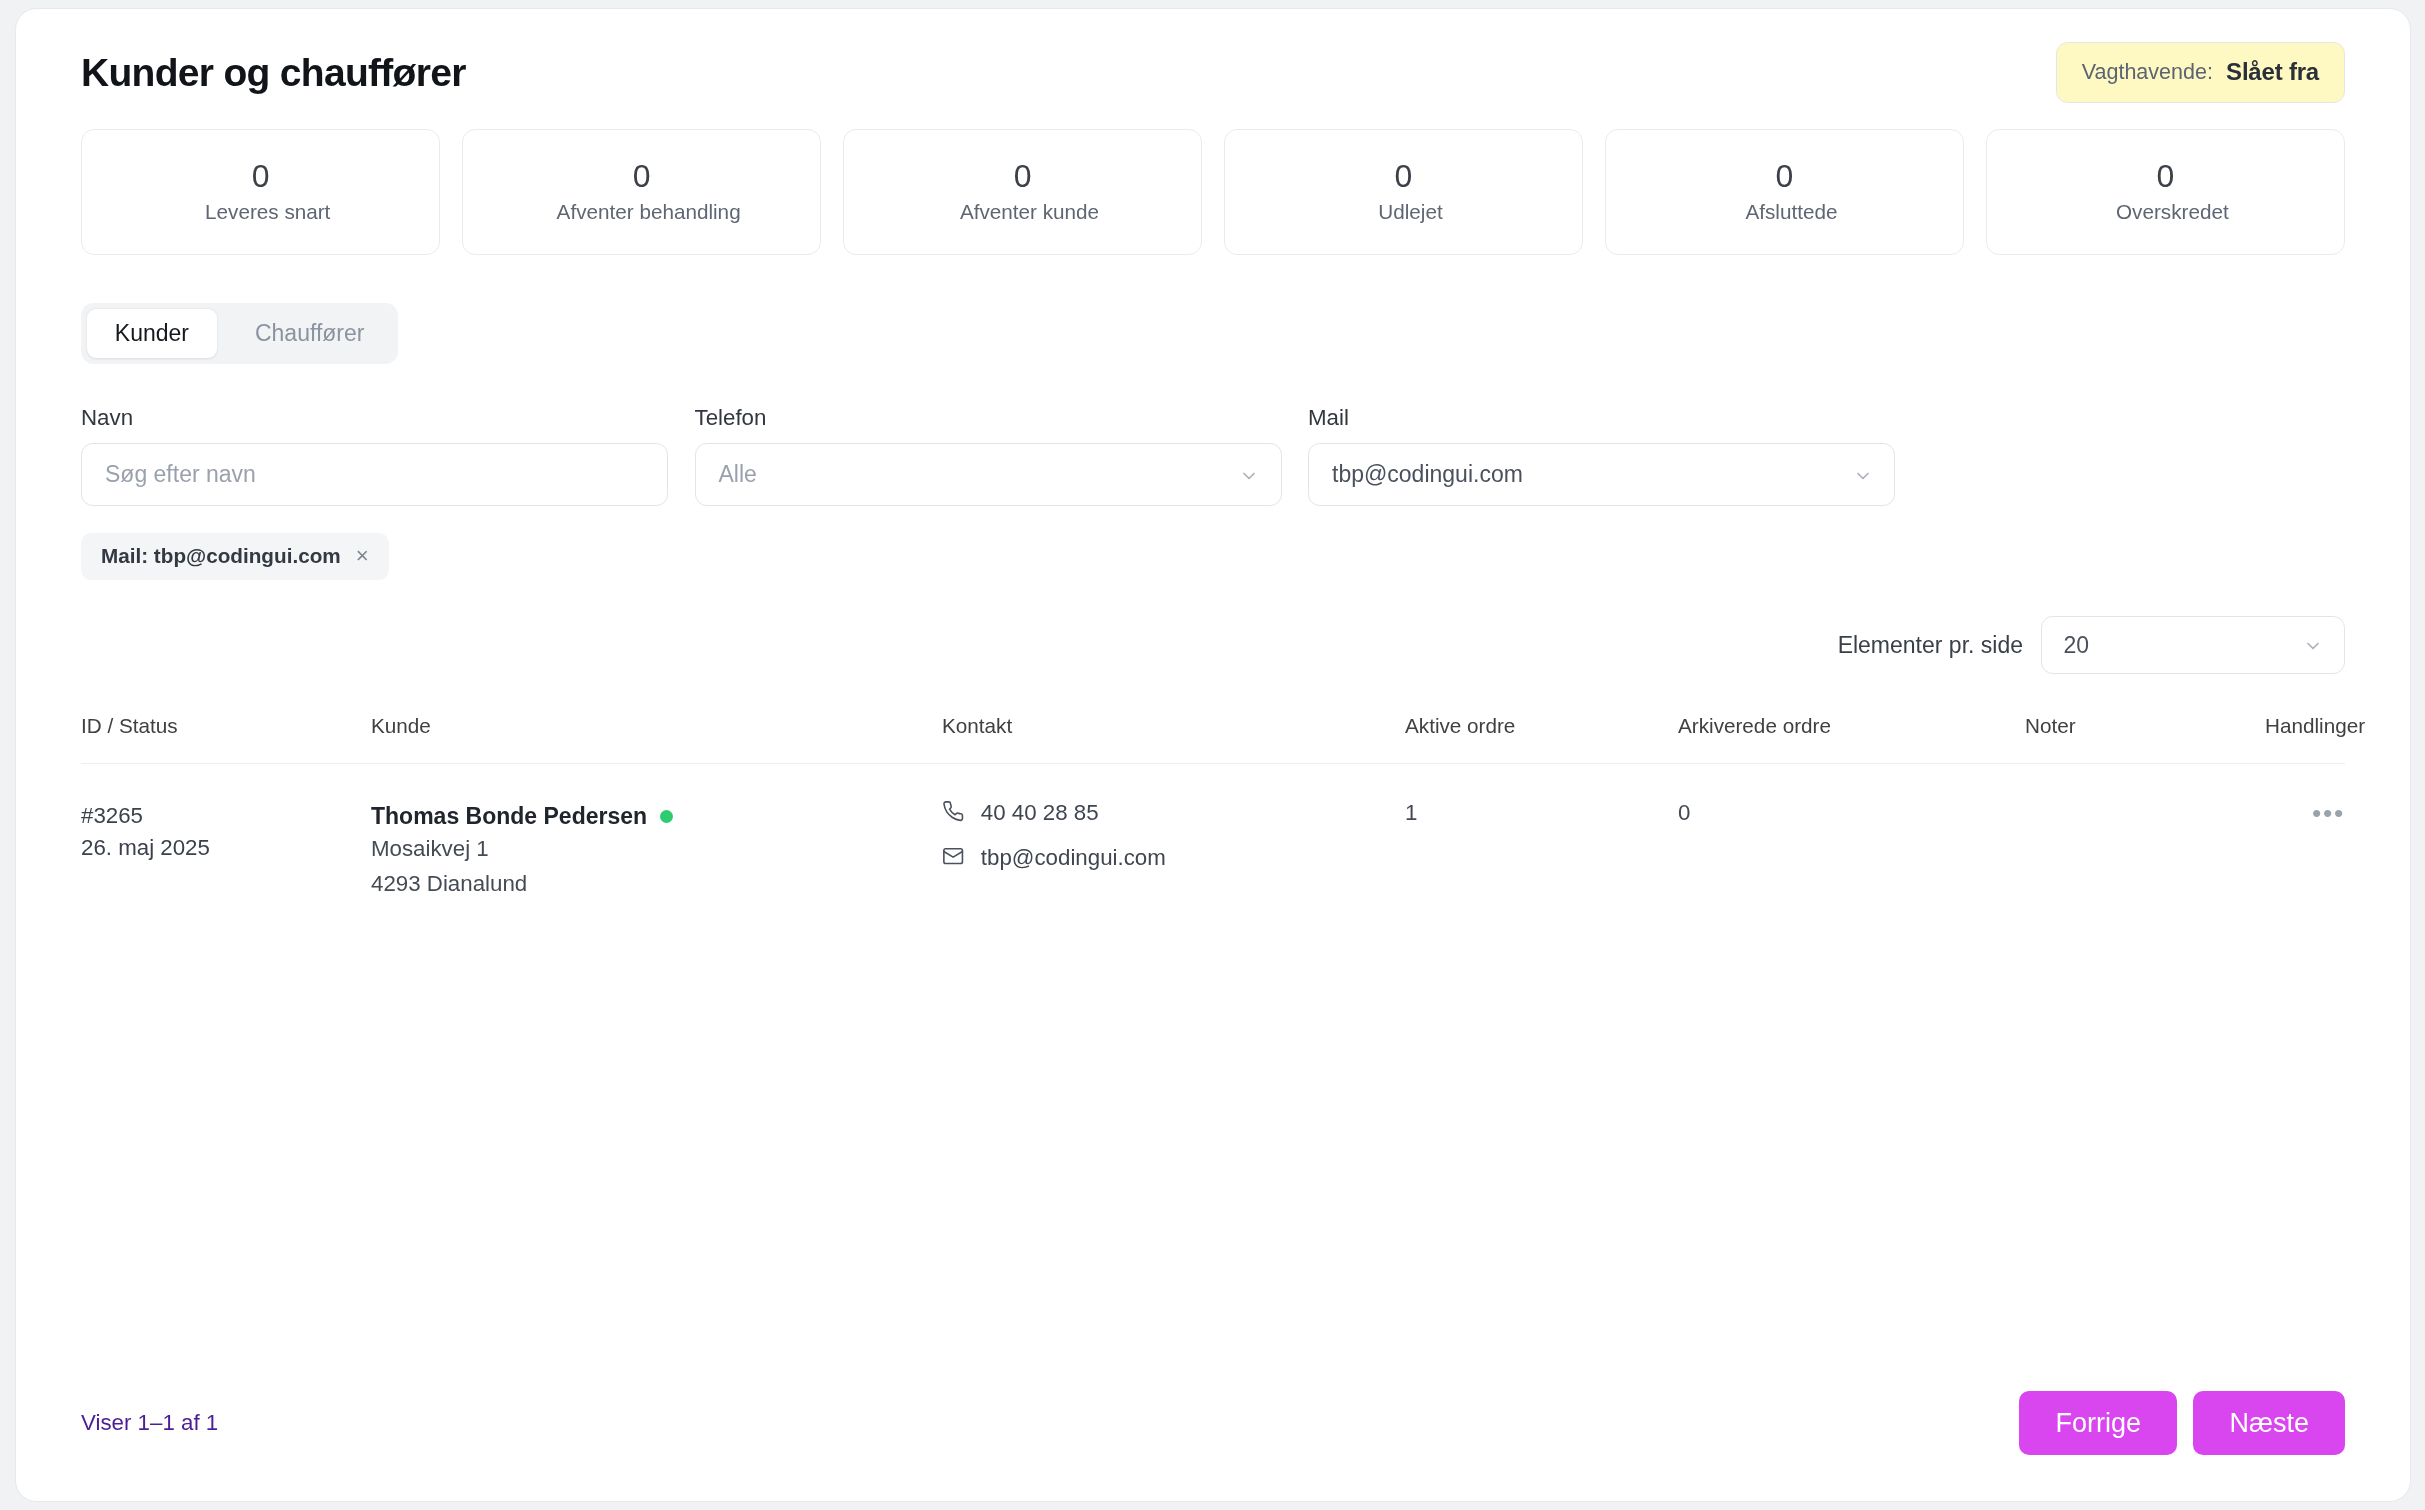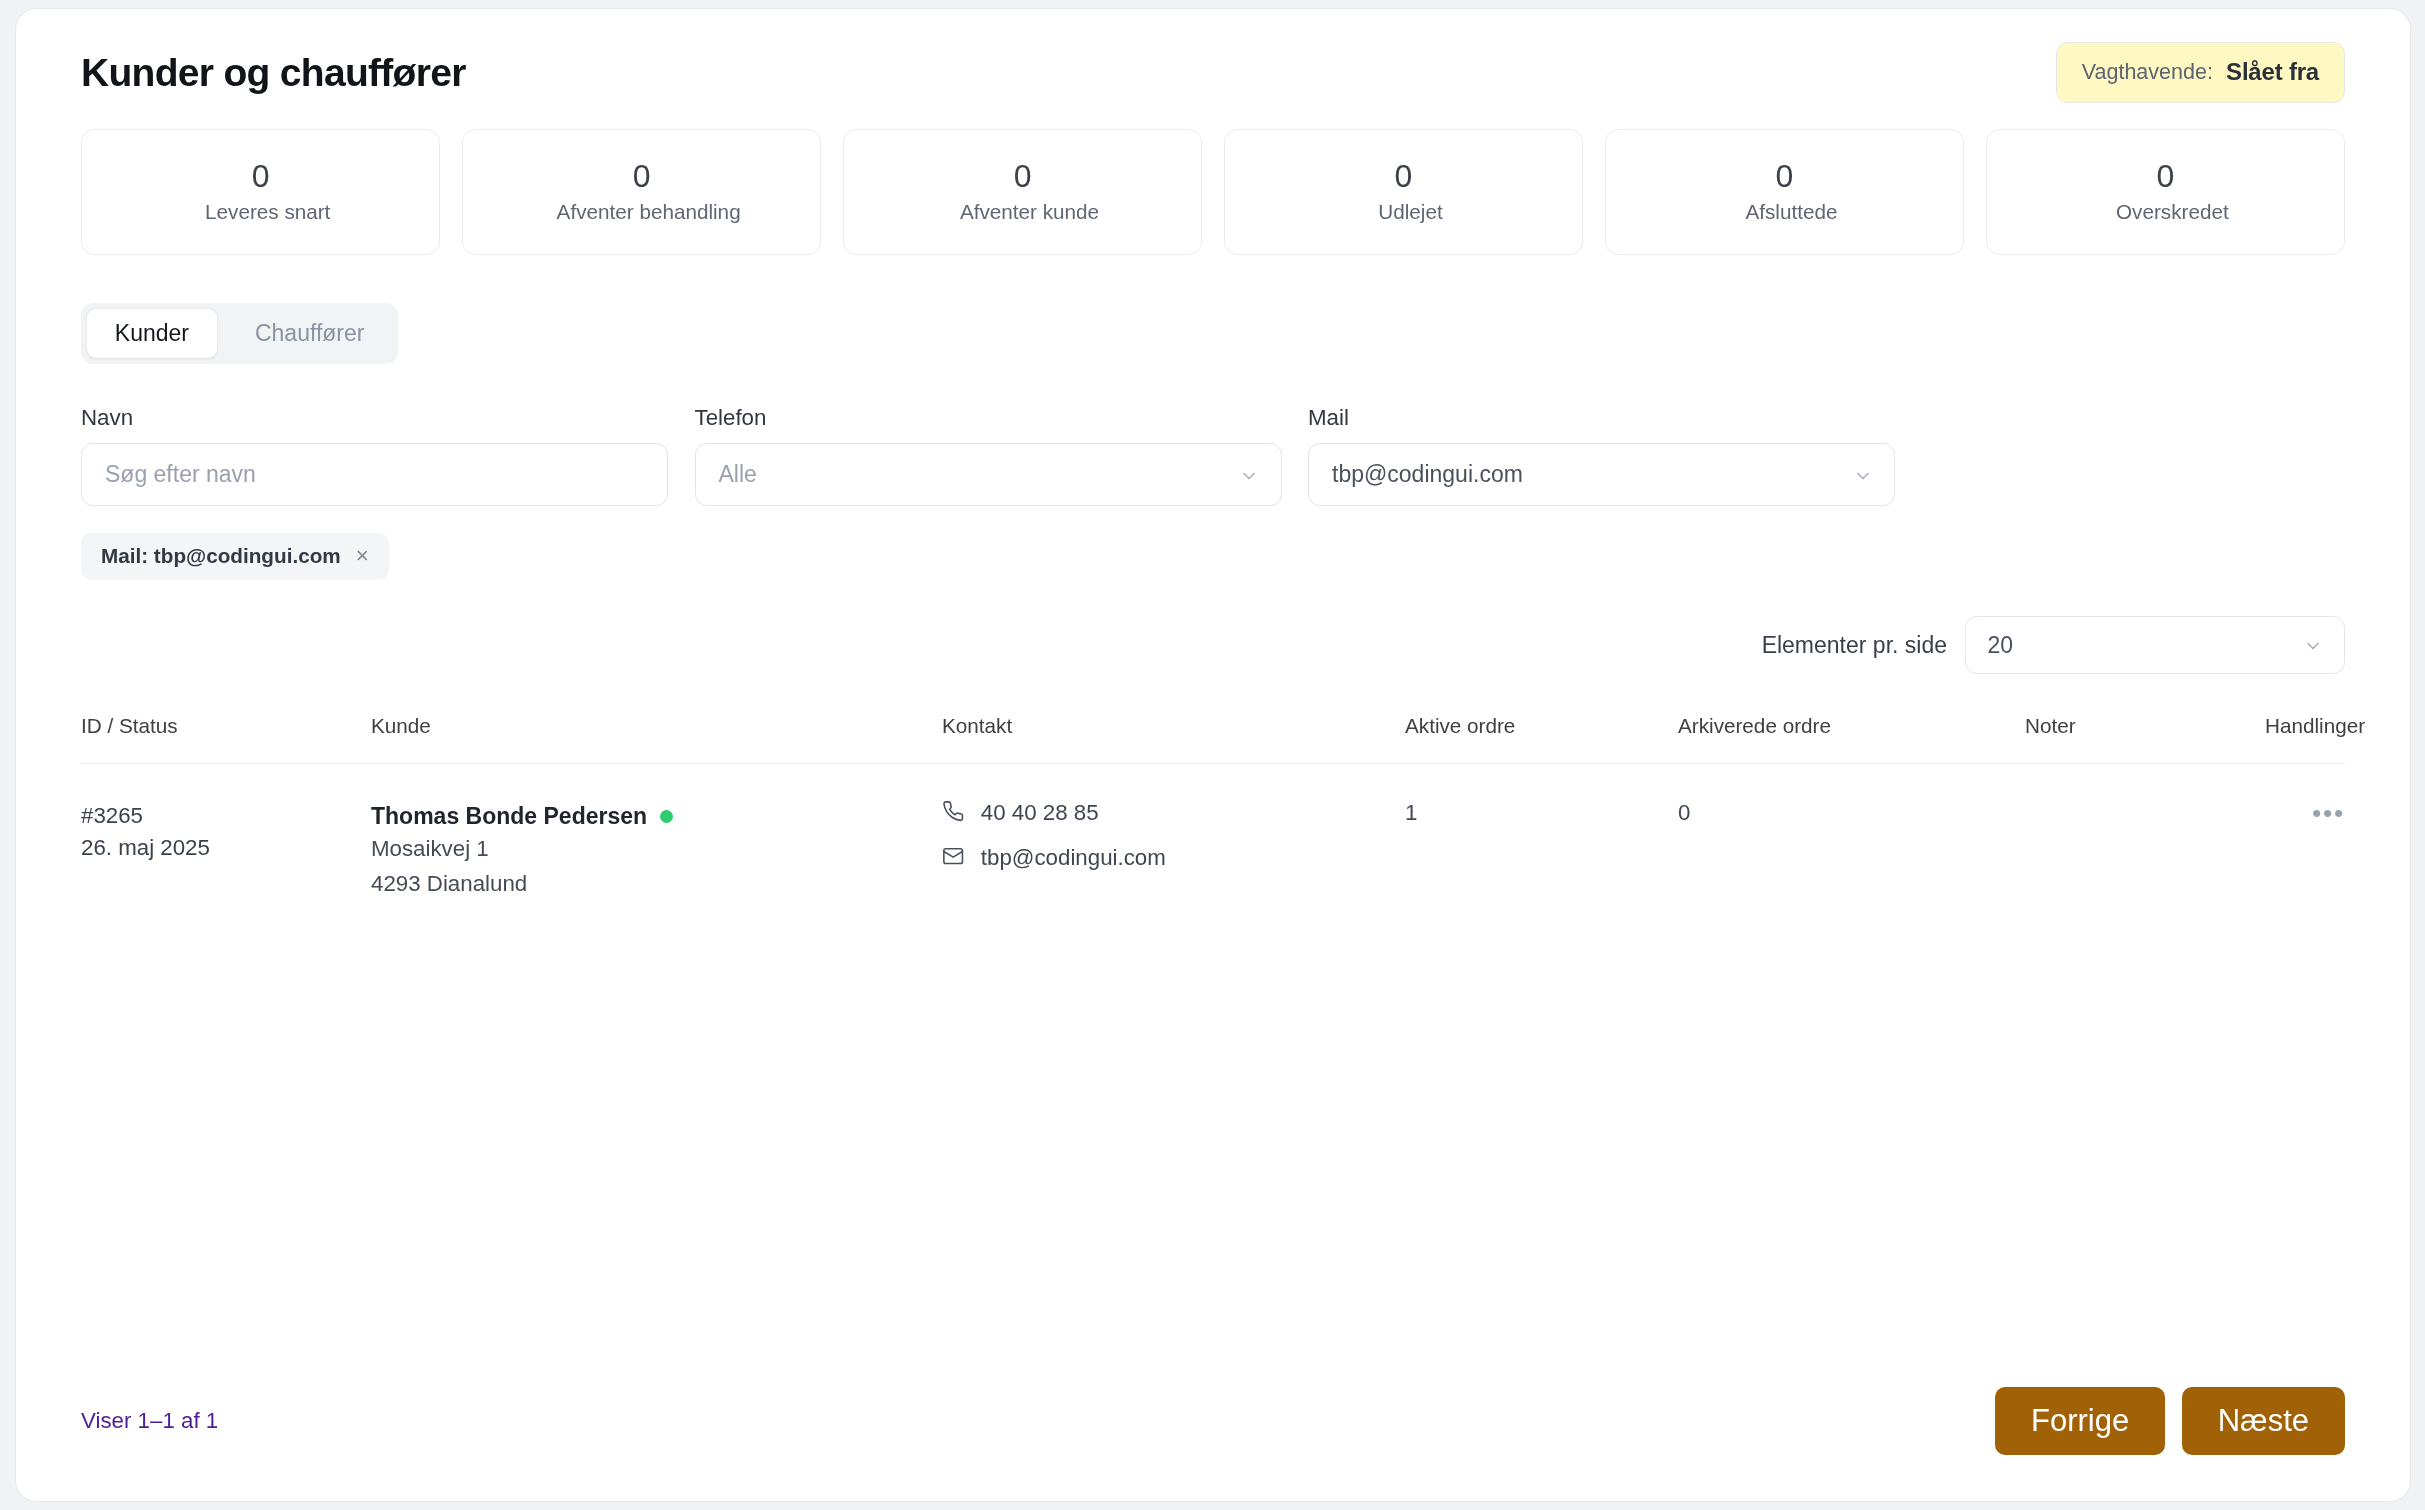--- a/index.html
+++ b/index.html
@@ -160,21 +160,21 @@
   .perpage-row {
     display: flex;
     align-items: center;
     justify-content: flex-end;
     gap: 18px;
     margin-top: 36px;
   }
   .perpage-label { font-size: 23px; color: #3a4049; }
   .perpage-select {
     position: relative;
-    width: 380px;
+    width: 304px;
     height: 58px;
     border: 0.8px solid #e2e4e8;
     border-radius: 11.6px;
     display: flex;
     align-items: center;
     padding: 0 21.5px;
     font-size: 23px;
     color: #4a515c;
     background: #fff;
     cursor: pointer;
@@ -258,25 +258,25 @@
     left: 65px;
     right: 65px;
     bottom: 46px;
     display: flex;
     align-items: center;
     justify-content: space-between;
   }
   .footer-info { font-size: 22.3px; color: #4c1d95; }
   .footer-btns { display: flex; gap: 16.5px; }
   .pg-btn {
-    background: #a16207;
+    background: #d946ef;
     color: #ffffff;
     border: none;
     border-radius: 10px;
-    font-size: 31px;
+    font-size: 27px;
     font-family: "Liberation Sans", sans-serif;
     padding: 16.5px 36px;
     cursor: pointer;
     line-height: 1.15;
   }
 </style>
 </head>
 <body>
 
 <div class="page-frame">

